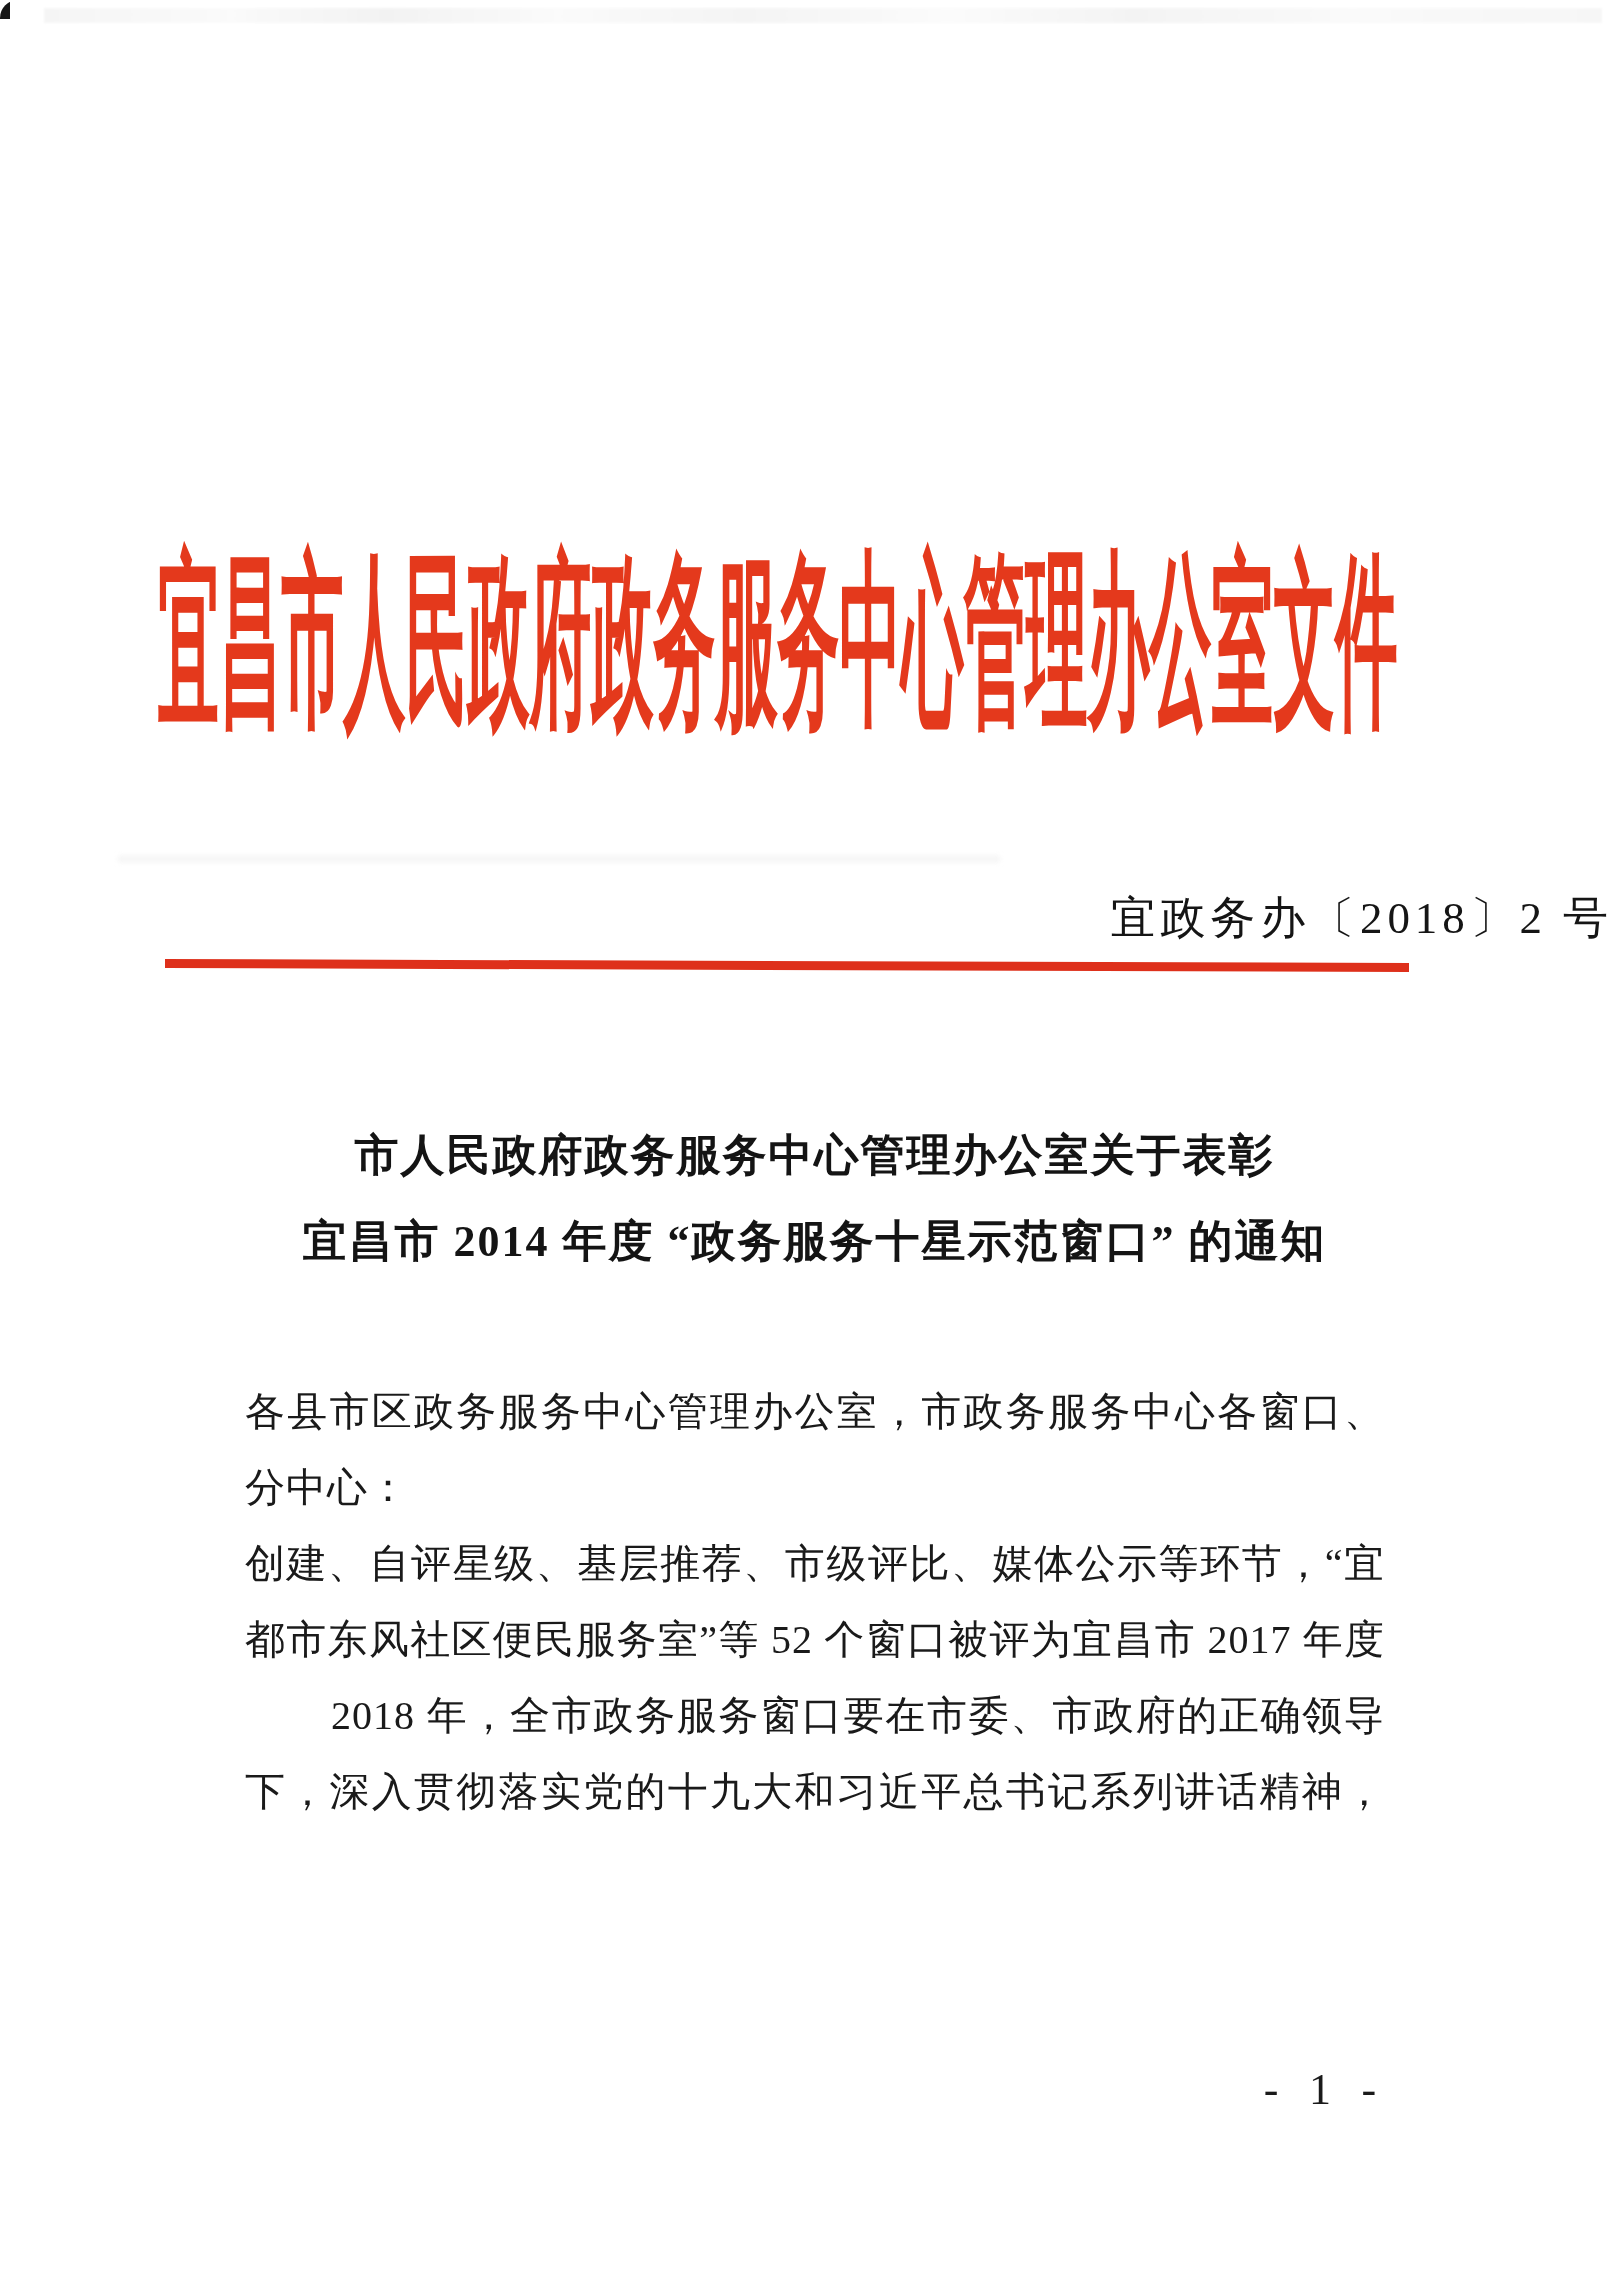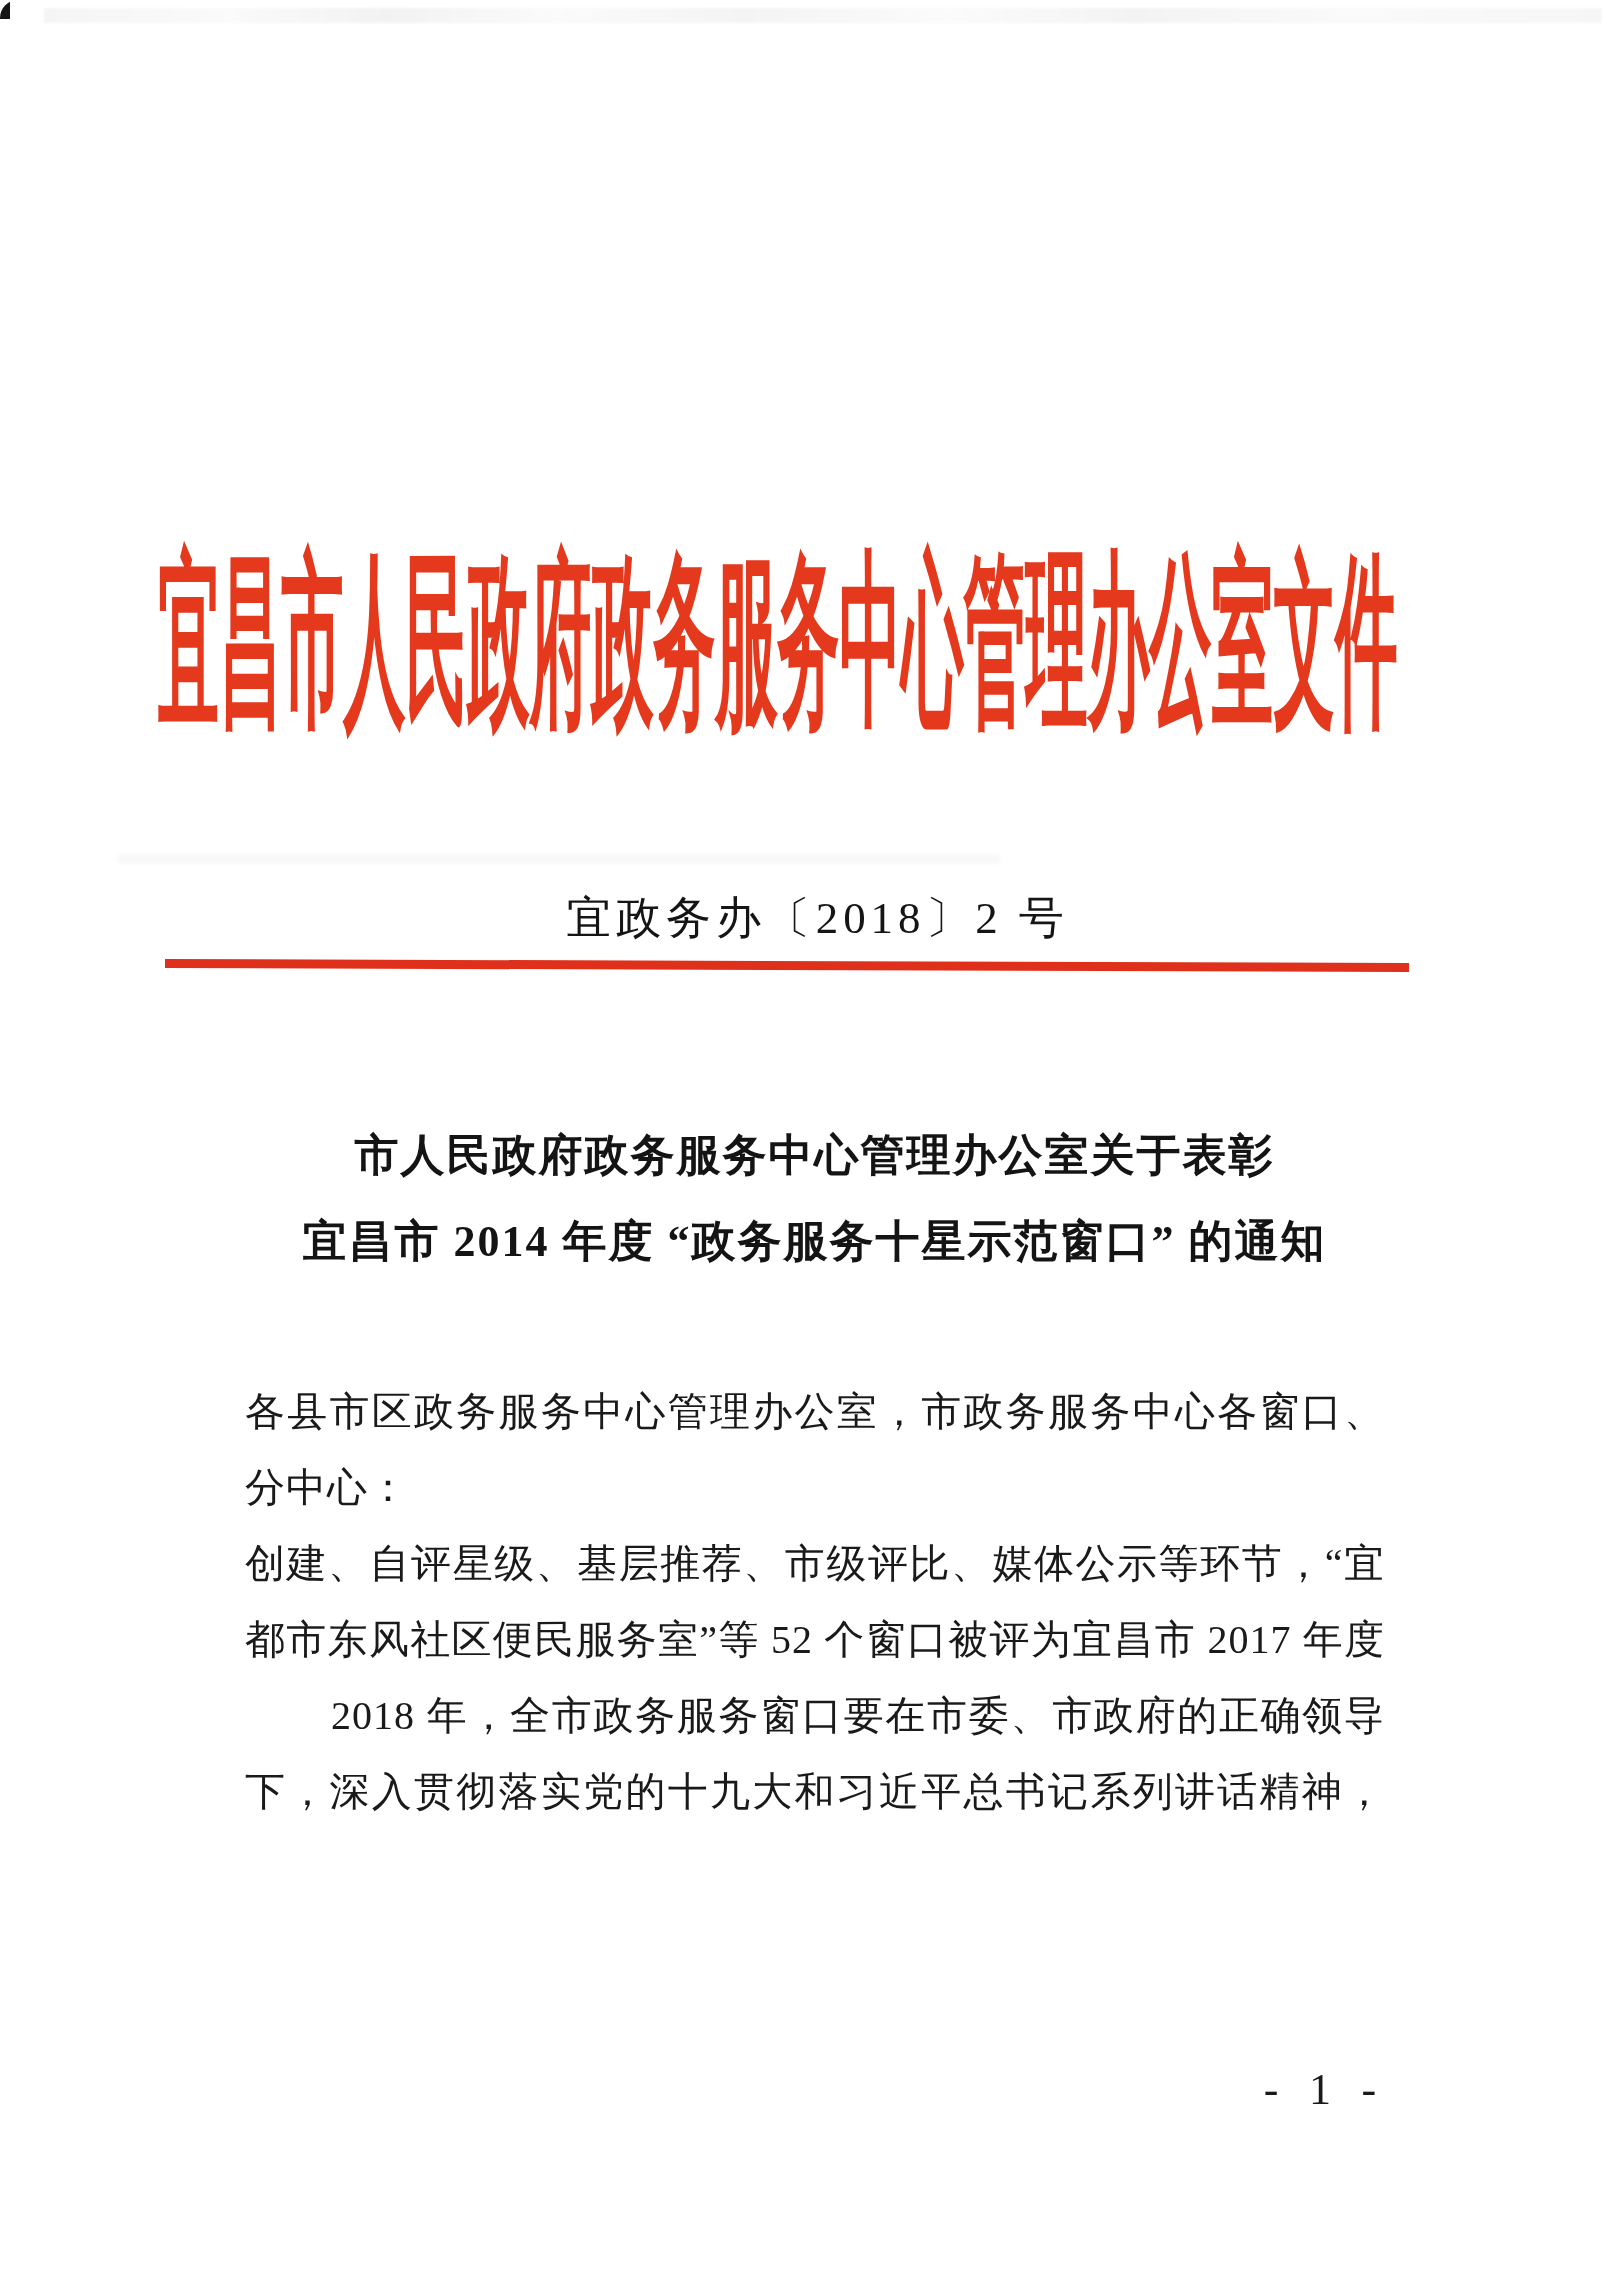--- a/index.html
+++ b/index.html
@@ -41,21 +41,21 @@
     font-size: 62px;
     font-weight: bold;
     white-space: nowrap;
     letter-spacing: 0px;
     transform: translateX(-29px) scaleY(3.05);
     transform-origin: center center;
   }
   
   .docnum {
     position: absolute; left: 0; top: 890px;
-    width: 100%; text-align: center;
+    width: 100%; text-align: right;
     font-size: 45px; line-height: 57px;
     letter-spacing: 4.9px;
     padding-left: 22px;
     box-sizing: border-box;
     color: #151515;
   }
   
   .redline {
     position: absolute; left: 165px; top: 961px;
     width: 1244px; height: 8.8px;

